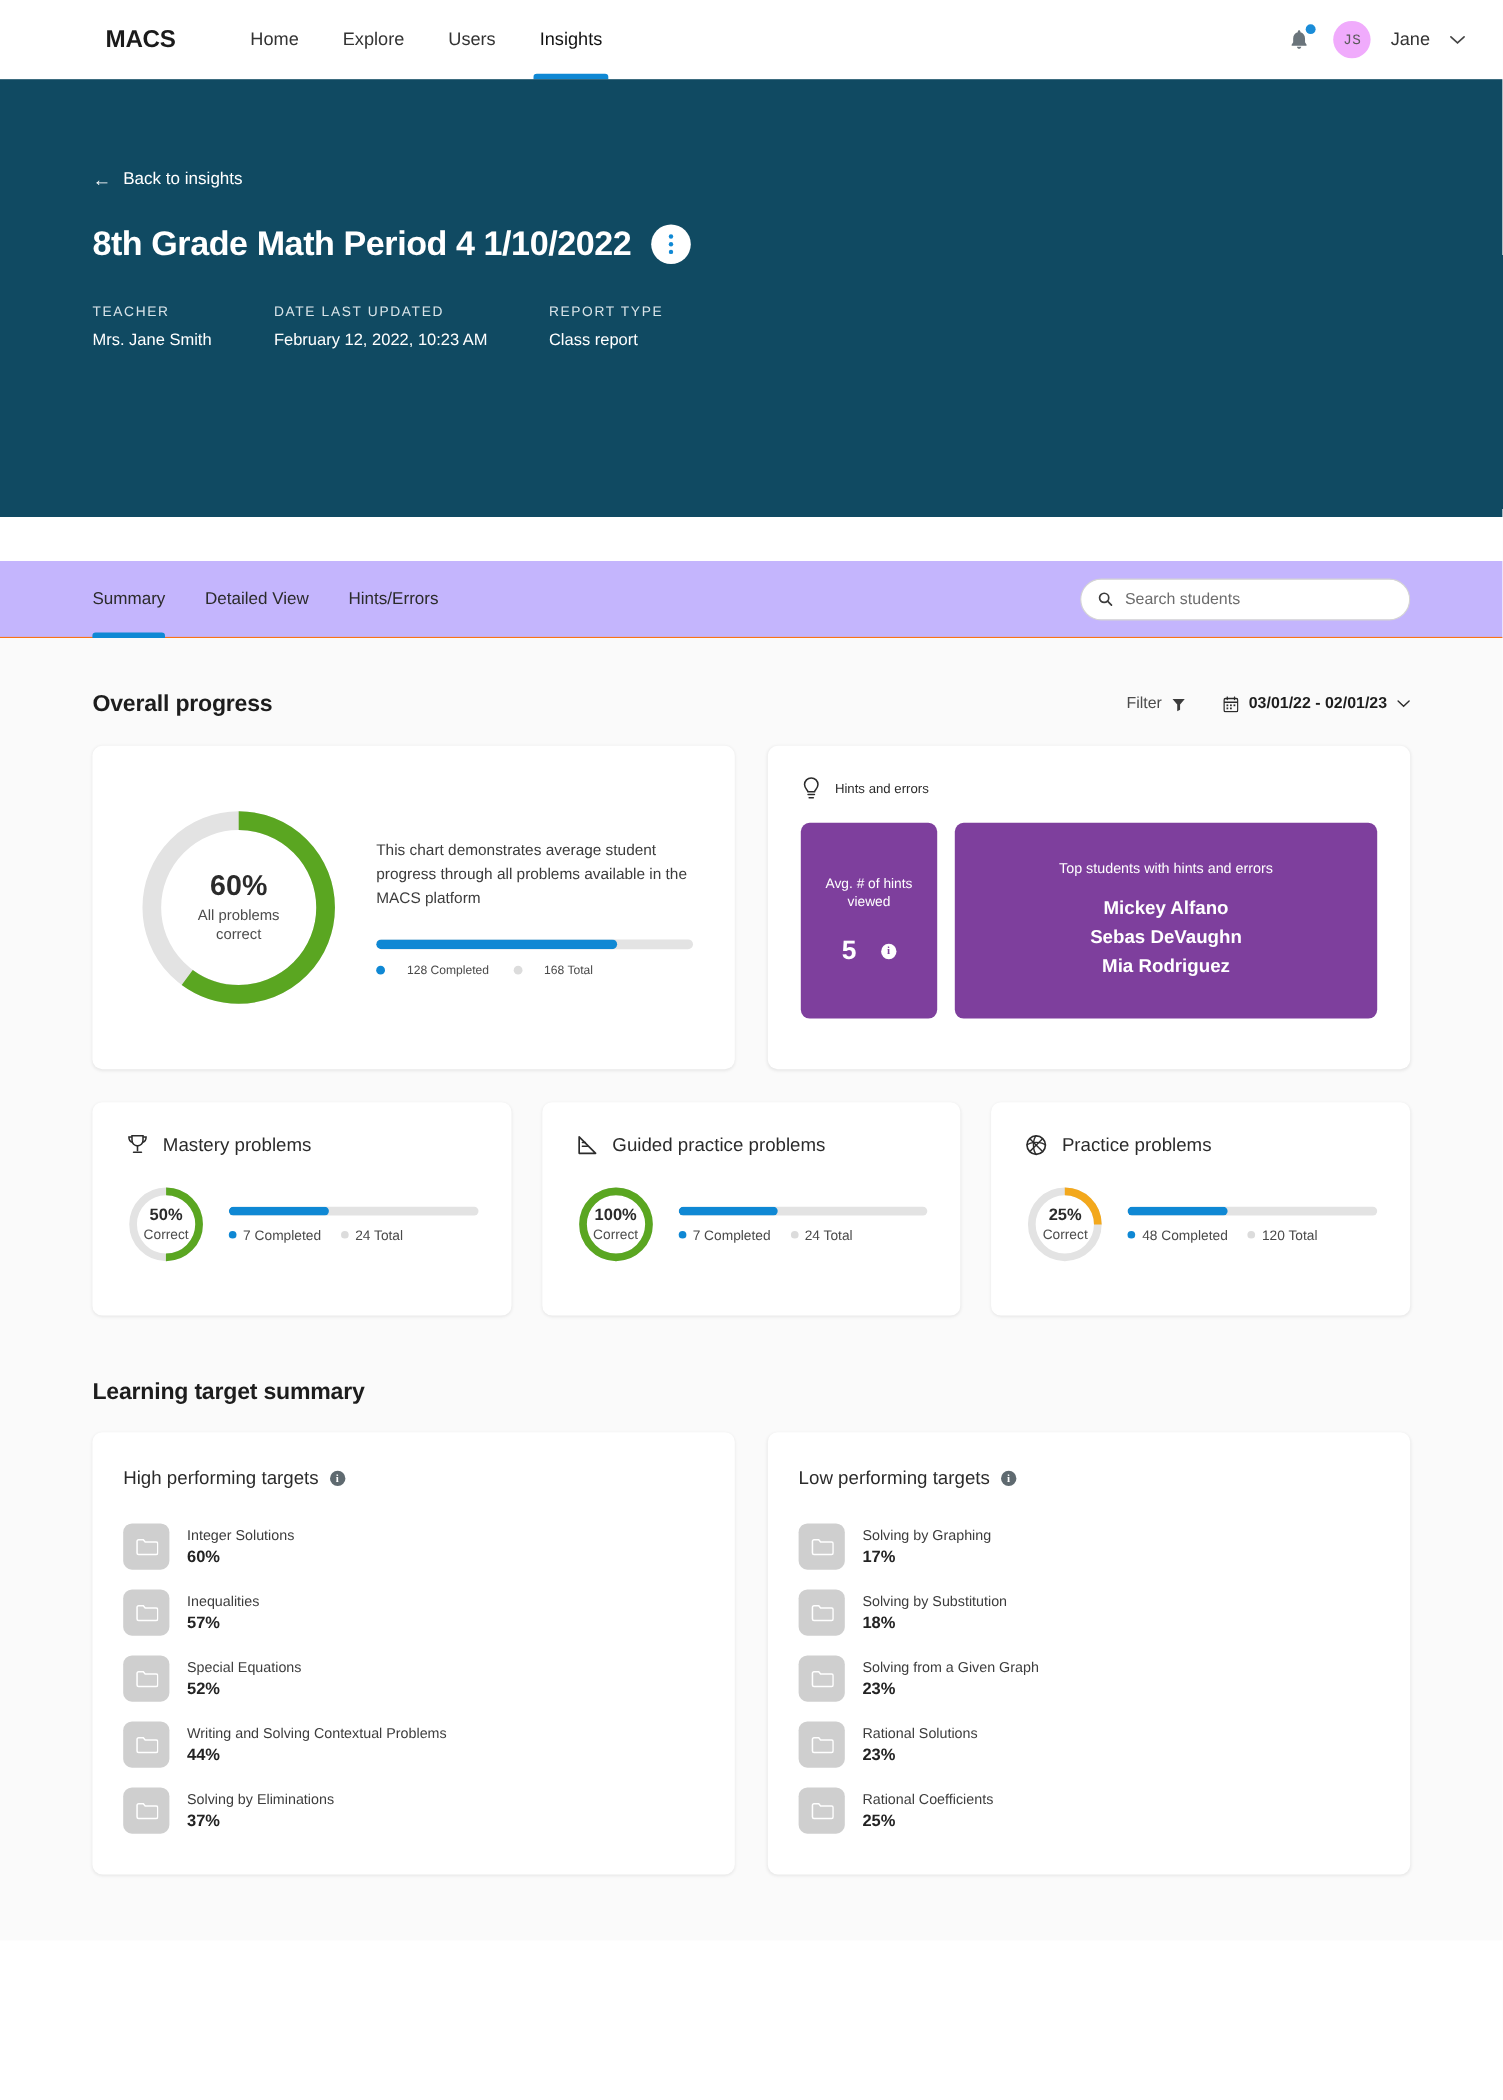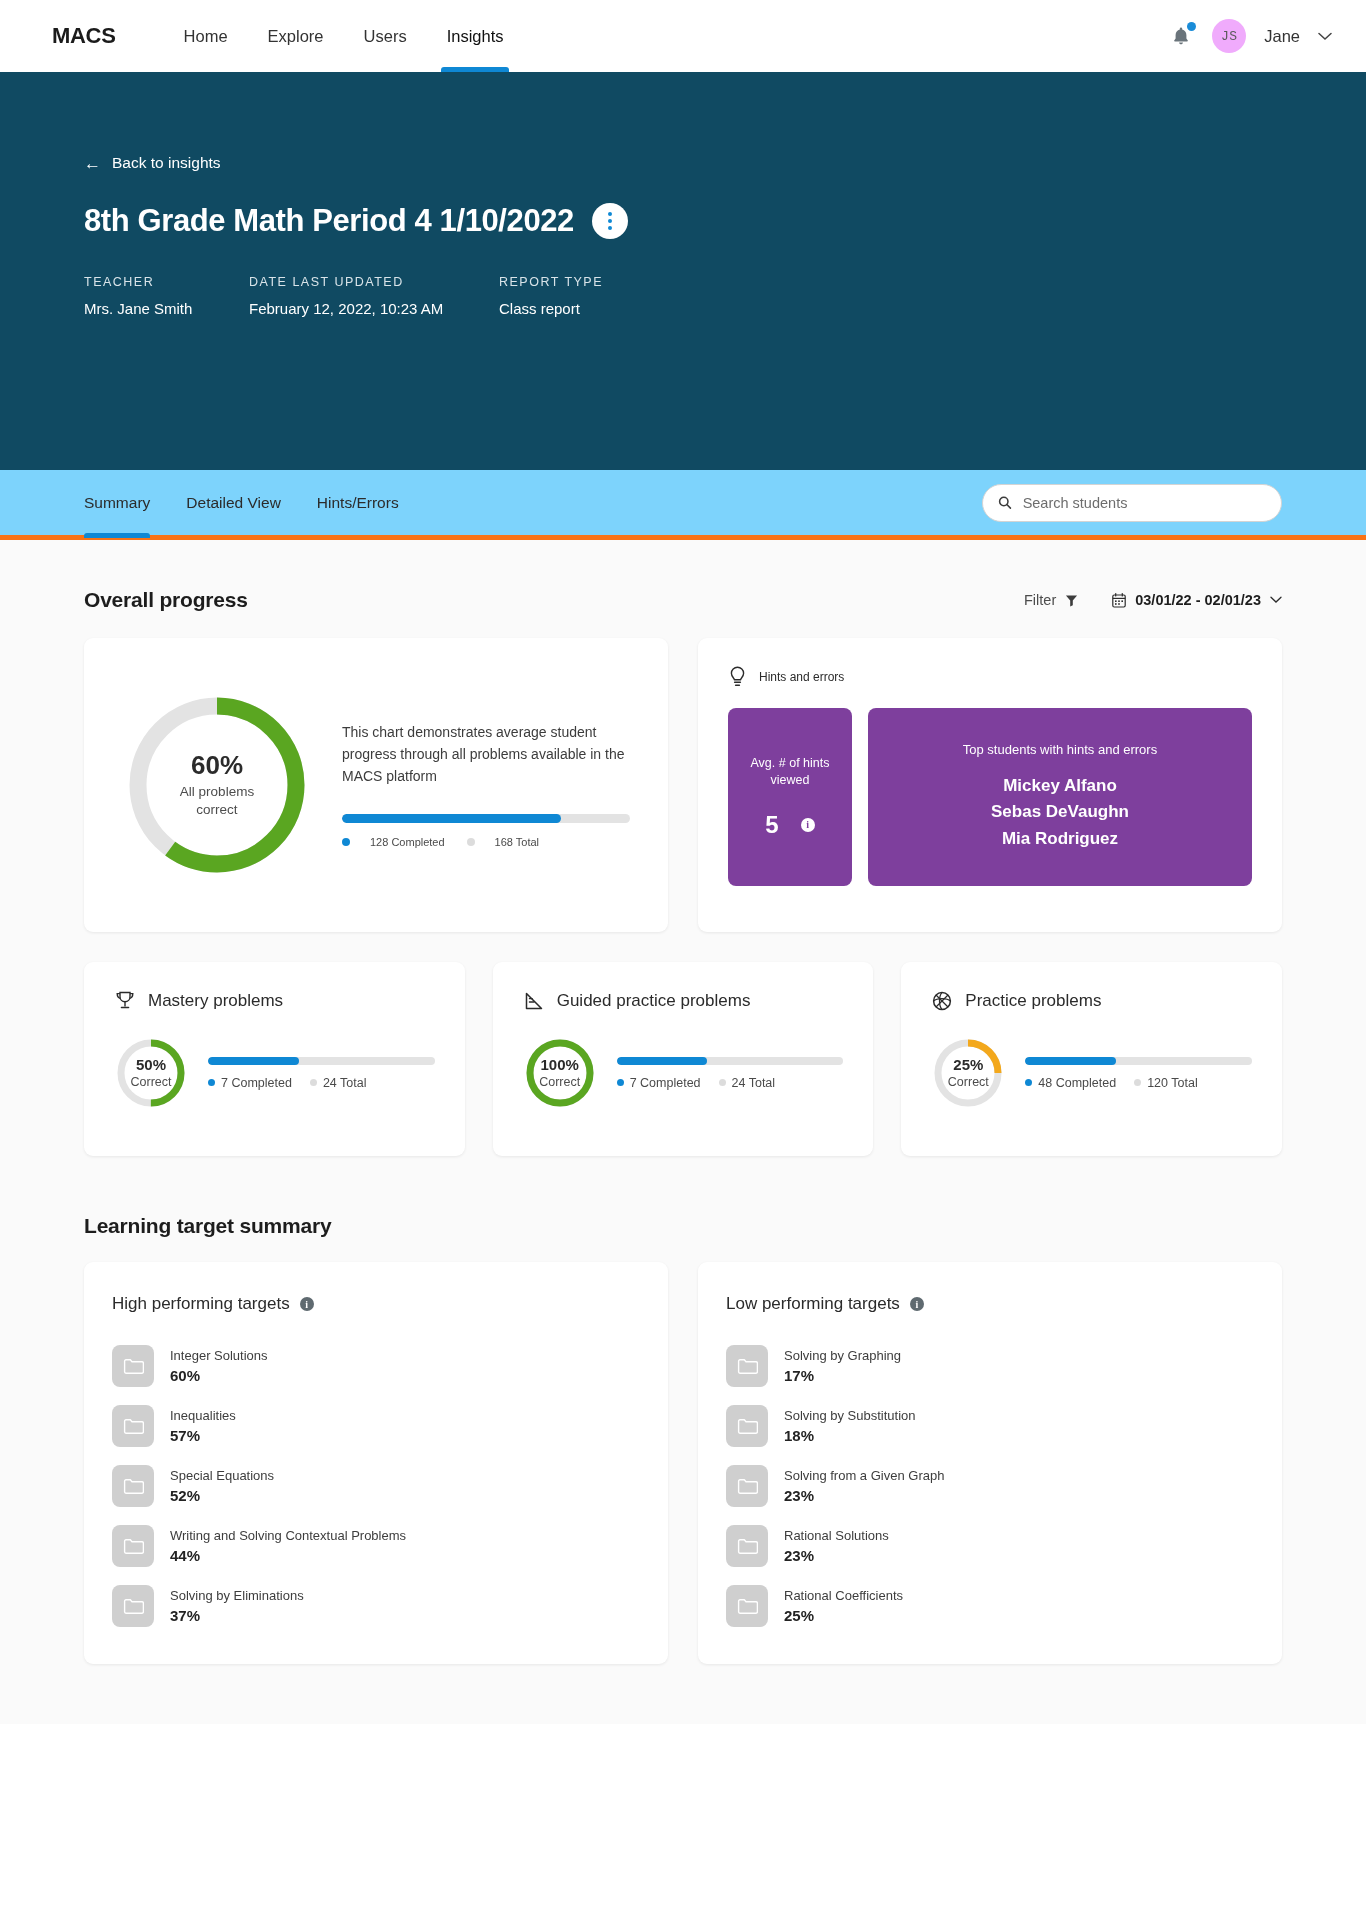--- a/index.html
+++ b/index.html
@@ -11,21 +11,21 @@
     -webkit-font-smoothing: antialiased;
   }
   .page { width: 1366px; min-height: 1909px; position: relative; background: #ffffff; }
 
   
   .topnav {
     height: 72px;
     background: #ffffff;
     display: flex;
     align-items: center;
-    padding: 0 34px 0 52px;
+    padding: 0 34px 0 96px;
     position: relative;
   }
   .brand {
     font-size: 22px;
     font-weight: bold;
     color: #1b1b1b;
     letter-spacing: -0.3px;
     margin-right: 48px;
   }
   .navlinks { display: flex; align-items: center; height: 72px; }
@@ -115,26 +115,27 @@
     letter-spacing: 1.5px;
     color: #d9e4e9;
     text-transform: uppercase;
     margin-bottom: 11px;
   }
   .meta-value { font-size: 15px; color: #ffffff; }
 
   
   .tabbar {
     height: 70px;
-    background: #7dd3fc;
+    background: #c4b5fd;
     padding: 0 84px;
     display: flex;
     align-items: center;
-    border-bottom: 5px solid #f97316;
+    border-bottom: 1px solid #f97316;
     position: relative;
+    margin-top: 40px;
   }
   .tabs { display: flex; height: 70px; align-items: center; }
   .tab {
     font-size: 15.5px;
     color: #2b2b2b;
     height: 70px;
     display: flex; align-items: center;
     margin-right: 36px;
     position: relative;
     cursor: pointer;

